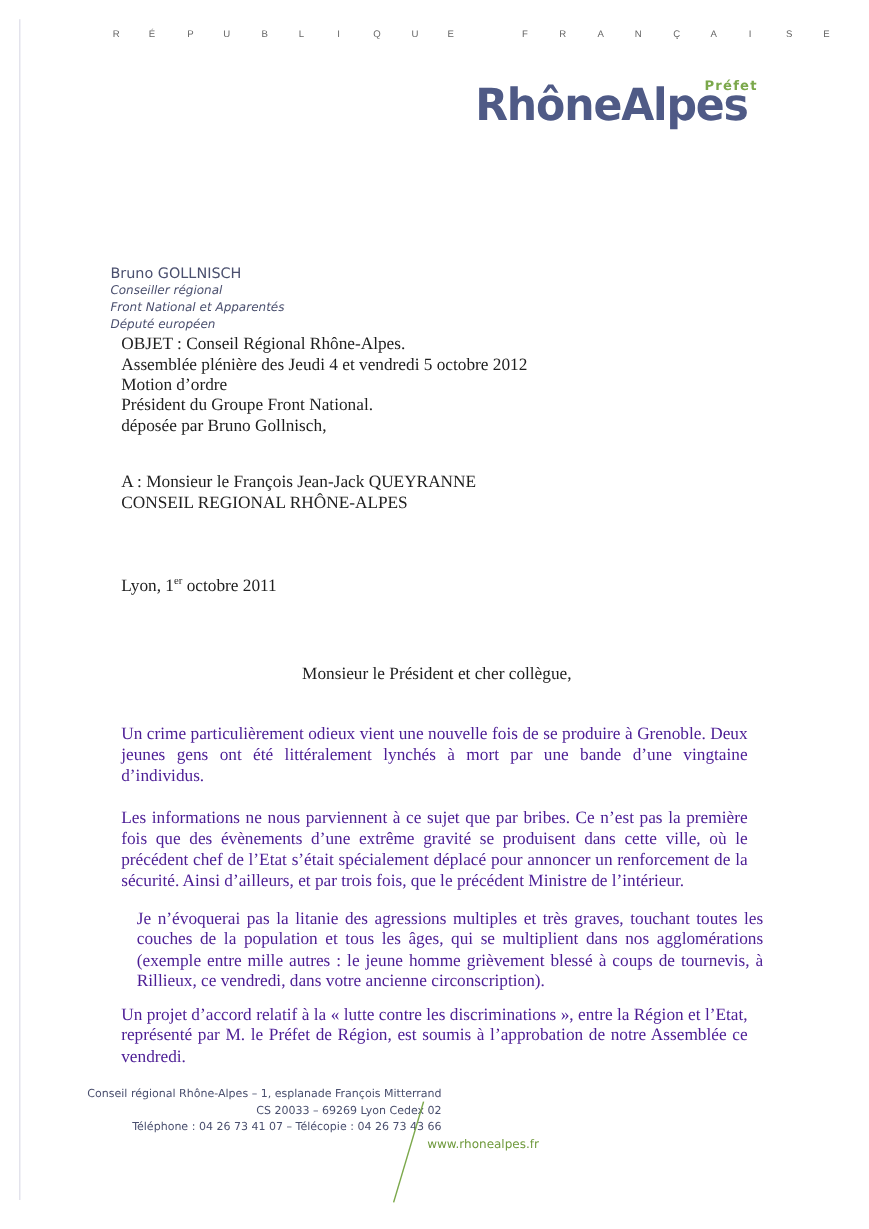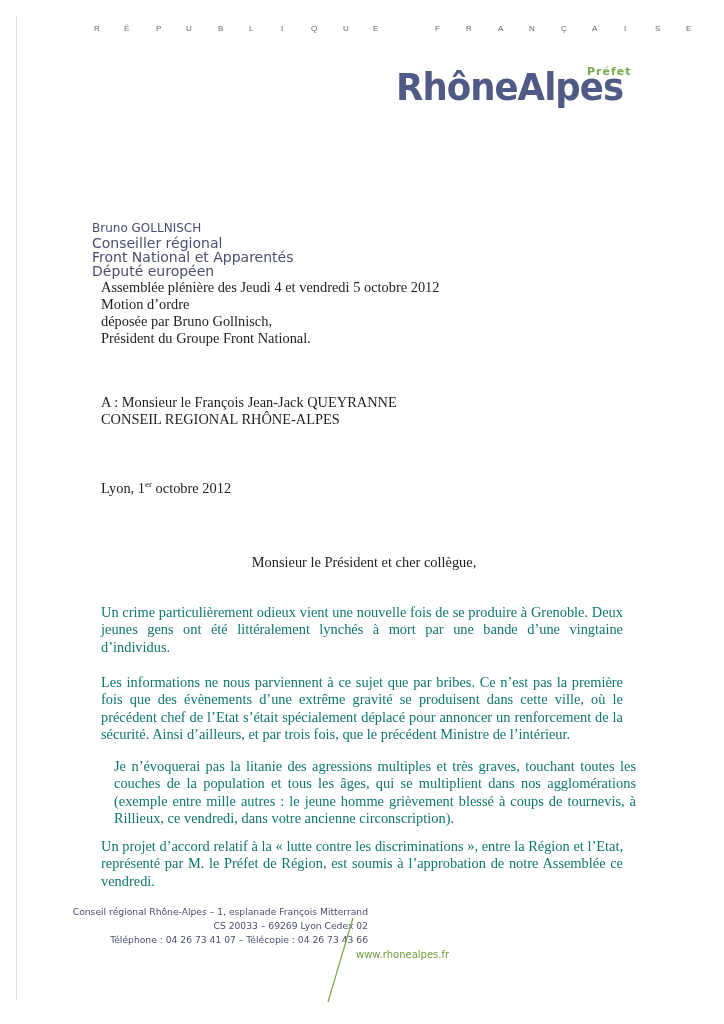--- a/index.html
+++ b/index.html
@@ -72,21 +72,22 @@
       top: 182px;
       font-family: "DejaVu Sans", sans-serif;
       color: #4a4f6e;
     }
     .sender-name {
       font-size: 12px;
       line-height: 16px;
       margin-top: 38px;
     }
     .sender-line {
-      font-size: 14px;
+      font-size: 10px;
+      font-style: italic;
       line-height: 14px;
     }
     .block {
       position: absolute;
       left: 101px;
       font-size: 14.4px;
       line-height: 17px;
       color: #1e1e1e;
     }
     .block div { white-space: nowrap; }
@@ -103,21 +104,21 @@
       font-size: 14.4px;
       color: #1e1e1e;
       padding-left: 2px;
     }
     .para {
       position: absolute;
       left: 101px;
       width: 522px;
       font-size: 14.4px;
       line-height: 17.3px;
-      color: #0f766e;
+      color: #4c1d95;
       text-align: justify;
     }
     .p1 { top: 604px; }
     .p2 { top: 674px; }
     .p3 { top: 758px; margin-left: 13px; }
     .p4 { top: 838px; }
     .footer-address {
       position: absolute;
       left: 20px;
       top: 905px;
@@ -178,33 +179,34 @@
 </div>
 
 <div class="sender">
   <div class="sender-name">Bruno GOLLNISCH</div>
   <div class="sender-line">Conseiller régional</div>
   <div class="sender-line">Front National et Apparentés</div>
   <div class="sender-line">Député européen</div>
 </div>
 
 <div class="block objet">
+  <div>OBJET : Conseil Régional Rhône-Alpes.</div>
   <div>Assemblée plénière des Jeudi 4 et vendredi 5 octobre 2012</div>
   <div>Motion d’ordre</div>
+  <div>Président du Groupe Front National.</div>
   <div>déposée par Bruno Gollnisch,</div>
-  <div>Président du Groupe Front National.</div>
 </div>
 
 <div class="block dest">
   <div>A : Monsieur le François Jean-Jack QUEYRANNE</div>
   <div>CONSEIL REGIONAL RHÔNE-ALPES</div>
 </div>
 
 <div class="block date">
-  <div><span>Lyon, 1</span><sup>er</sup><span> octobre 2012</span></div>
+  <div><span>Lyon, 1</span><sup>er</sup><span> octobre 2011</span></div>
 </div>
 
 <div class="salutation">Monsieur le Président et cher collègue,</div>
 
 <div class="para p1">Un crime particulièrement odieux vient une nouvelle fois de se produire à Grenoble. Deux jeunes gens ont été littéralement lynchés à mort par une bande d’une vingtaine d’individus.</div>
 <div class="para p2">Les informations ne nous parviennent à ce sujet que par bribes. Ce n’est pas la première fois que des évènements d’une extrême gravité se produisent dans cette ville, où le précédent chef de l’Etat s’était spécialement déplacé pour annoncer un renforcement de la sécurité. Ainsi d’ailleurs, et par trois fois, que le précédent Ministre de l’intérieur.</div>
 <div class="para p3">Je n’évoquerai pas la litanie des agressions multiples et très graves, touchant toutes les couches de la population et tous les âges, qui se multiplient dans nos agglomérations (exemple entre mille autres : le jeune homme grièvement blessé à coups de tournevis, à Rillieux, ce vendredi, dans votre ancienne circonscription).</div>
 <div class="para p4">Un projet d’accord relatif à la « lutte contre les discriminations », entre la Région et l’Etat, représenté par M. le Préfet de Région, est soumis à l’approbation de notre Assemblée ce vendredi.</div>
 
 <div class="footer-address">

